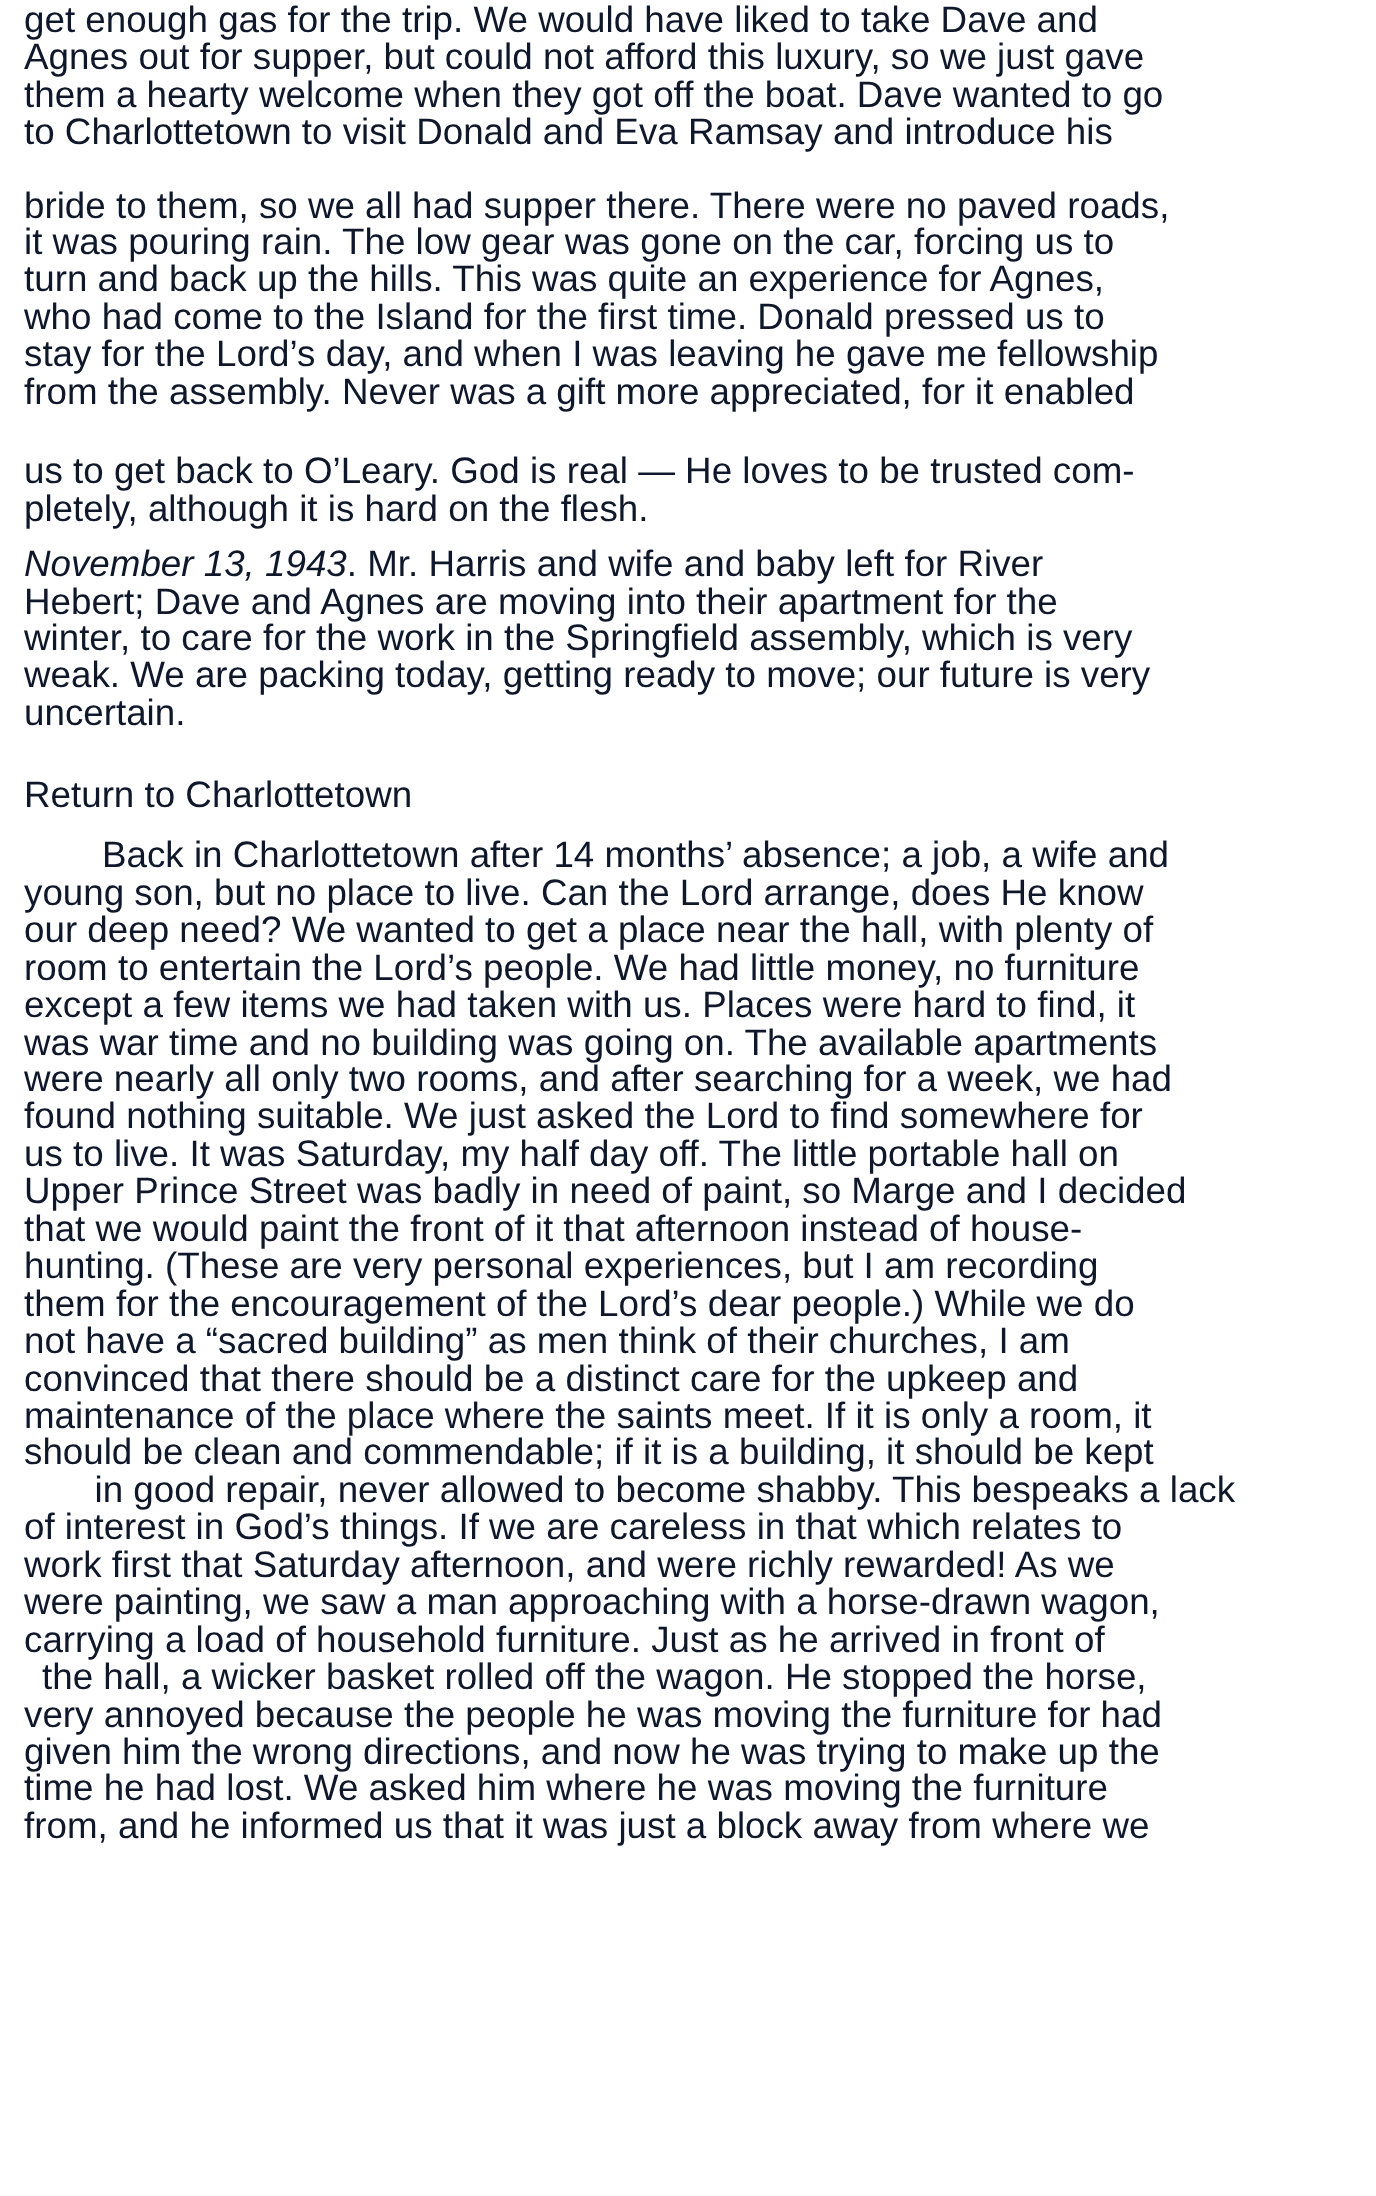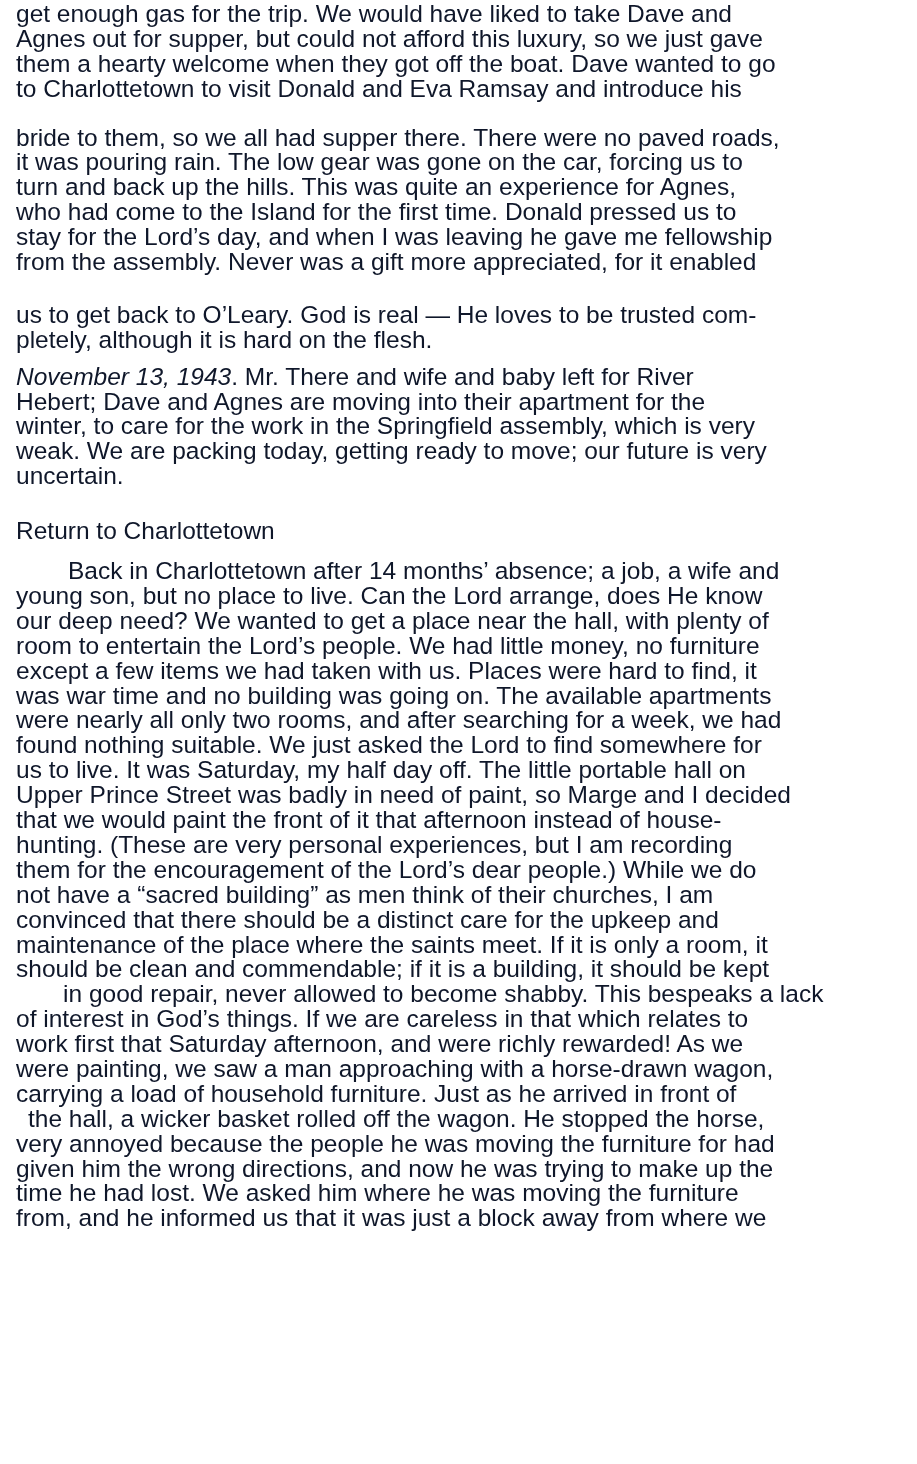--- a/index.html
+++ b/index.html
@@ -33,21 +33,21 @@
     <span class="line" style="word-spacing: 0px; text-align-last: left; text-align: left;">who had come to the Island for the first time. Donald pressed us to</span>
     <span class="line" style="word-spacing: 0px; text-align-last: left; text-align: left;">stay for the Lord’s day, and when I was leaving he gave me fellowship</span>
     <span class="line" style="word-spacing: 0px; text-align-last: left; text-align: left;">from the assembly. Never was a gift more appreciated, for it enabled</span>
     <span class="line" style="word-spacing: 0px; text-align-last: left; text-align: left; margin-top: 28px;">us to get back to O’Leary. God is real — He loves to be trusted com-</span>
     <span class="line last">pletely, although it is hard on the flesh.</span>
   </div>
 
   <span class="gap"></span>
 
   <div>
-    <span class="line" style="word-spacing: 0px; text-align-last: left; text-align: left;"><span class="it">November 13, 1943</span><span>. Mr. There and wife and baby left for River</span></span>
+    <span class="line" style="word-spacing: 0px; text-align-last: left; text-align: left;"><span class="it">November 13, 1943</span><span>. Mr. Harris and wife and baby left for River</span></span>
     <span class="line" style="word-spacing: 0px; text-align-last: left; text-align: right;">Hebert; Dave and Agnes are moving into their apartment for the</span>
     <span class="line" style="word-spacing: 0px; text-align-last: left; text-align: left;">winter, to care for the work in the Springfield assembly, which is very</span>
     <span class="line" style="word-spacing: 0px; text-align-last: left; text-align: left;">weak. We are packing today, getting ready to move; our future is very</span>
     <span class="line last">uncertain.</span>
   </div>
 
   <span class="gap-big"></span>
 
   <span class="heading">Return to Charlottetown</span>
 

